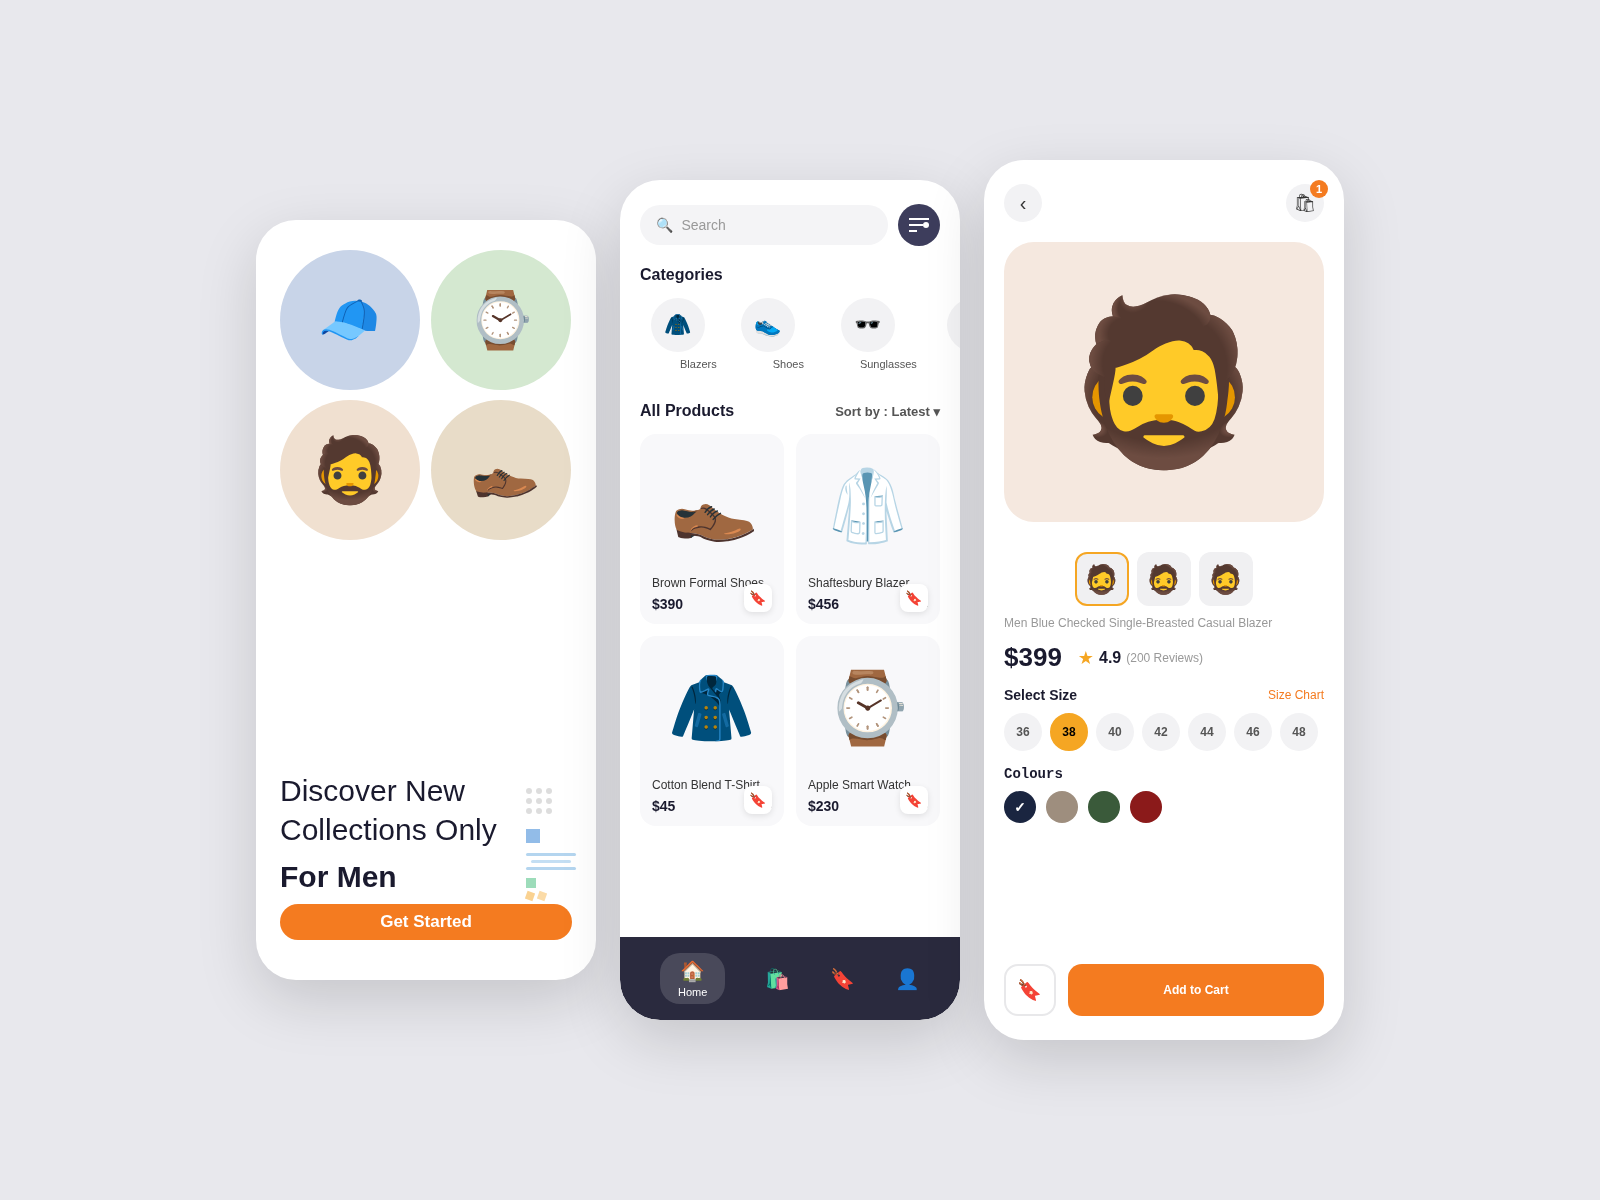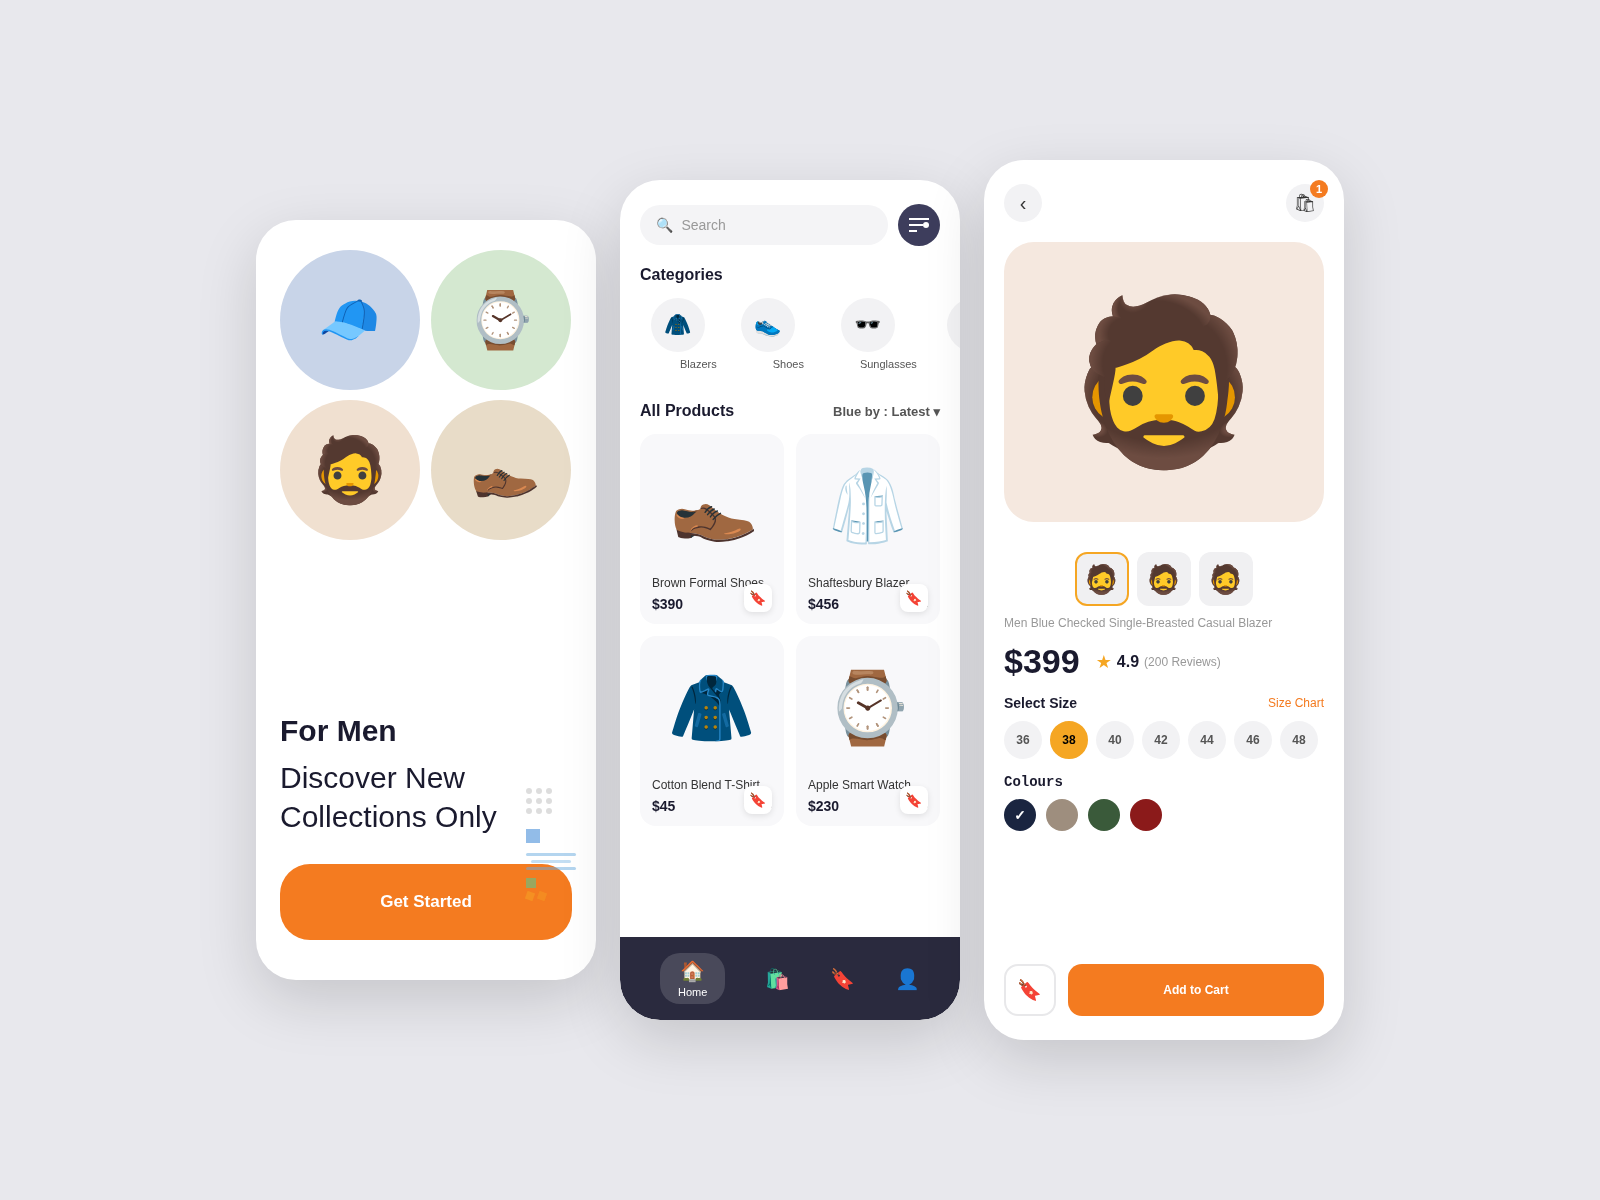--- a/index.html
+++ b/index.html
@@ -68,26 +68,25 @@
     .for-men {
       font-size: 30px;
       font-weight: 800;
       color: #1a1a2e;
     }
     .get-started-btn {
       background: #f47b20;
       color: #fff;
       border: none;
       border-radius: 30px;
-      padding: 28px 0;
+      padding: 8px 0;
       width: 100%;
       font-size: 17px;
       font-weight: 600;
       cursor: pointer;
-      margin-top: 20px;
     }
     .decorative {
       position: absolute;
       bottom: 80px;
       right: 20px;
     }
     .deco-dots {
       display: grid;
       grid-template-columns: repeat(3, 6px);
       gap: 4px;
@@ -285,21 +284,21 @@
       overflow: hidden; cursor: pointer;
       border: 2px solid transparent;
     }
     .thumb-item.active { border-color: #f5a623; }
     .product-info { padding: 0 20px; flex: 1; }
     .product-brand { font-size: 22px; font-weight: 800; color: #1a1a2e; margin-bottom: 4px; }
     .product-desc { font-size: 12px; color: #999; margin-bottom: 12px; }
     .price-row {
       display: flex; align-items: center; gap: 16px; margin-bottom: 14px;
     }
-    .detail-price { font-size: 34px; font-weight: 800; color: #1a1a2e; }
+    .detail-price { font-size: 26px; font-weight: 800; color: #1a1a2e; }
     .detail-rating { display: flex; align-items: center; gap: 5px; }
     .detail-rating .star-icon { font-size: 18px; }
     .rating-num { font-size: 16px; font-weight: 700; color: #1a1a2e; }
     .reviews-link { font-size: 12px; color: #999; }
     .size-section { margin-bottom: 14px; }
     .size-header {
       display: flex; justify-content: space-between; align-items: center;
       margin-bottom: 10px;
     }
     .section-label { font-size: 14px; font-weight: 700; color: #1a1a2e; }
@@ -381,24 +380,24 @@
       <div class="grid-circle circle-peach">
         <div style="font-size:64px;">🧔</div>
       </div>
 
       <div class="grid-circle circle-sand">
         <div style="font-size:55px; transform:rotate(-15deg);">👞</div>
       </div>
     </div>
 
     <div class="phone-1-text">
-      <div class="discover-text for-men">For Men</div>
       <div class="discover-text">
         <span>Discover New Collections Only</span>
       </div>
+      <div class="discover-text for-men">For Men</div>
       <button class="get-started-btn">Get Started</button>
     </div>
 
     <div class="decorative">
       <div class="deco-dots">
         <div class="deco-dot"></div>
           <div class="deco-dot"></div>
           <div class="deco-dot"></div>
         <div class="deco-dot"></div>
           <div class="deco-dot"></div>
@@ -459,21 +458,21 @@
         </div>
         <div class="cat-item">
           <div class="cat-icon-circle">👕</div>
           <span class="cat-label">T-Shirts</span>
         </div>
       </div>
 
       <div class="all-products-header">
         <span class="all-products-title">All Products</span>
         <span class="sort-by">
-          <span>Blue by :</span>
+          <span>Sort by :</span>
           <span style="font-weight:600;">Latest</span>
           <span>▾</span>
         </span>
       </div>
 
       <div class="products-grid">
 
         <div class="product-card">
           <div class="product-img-area">
             <div style="font-size:70px;transform:rotate(-10deg);">👞</div>

